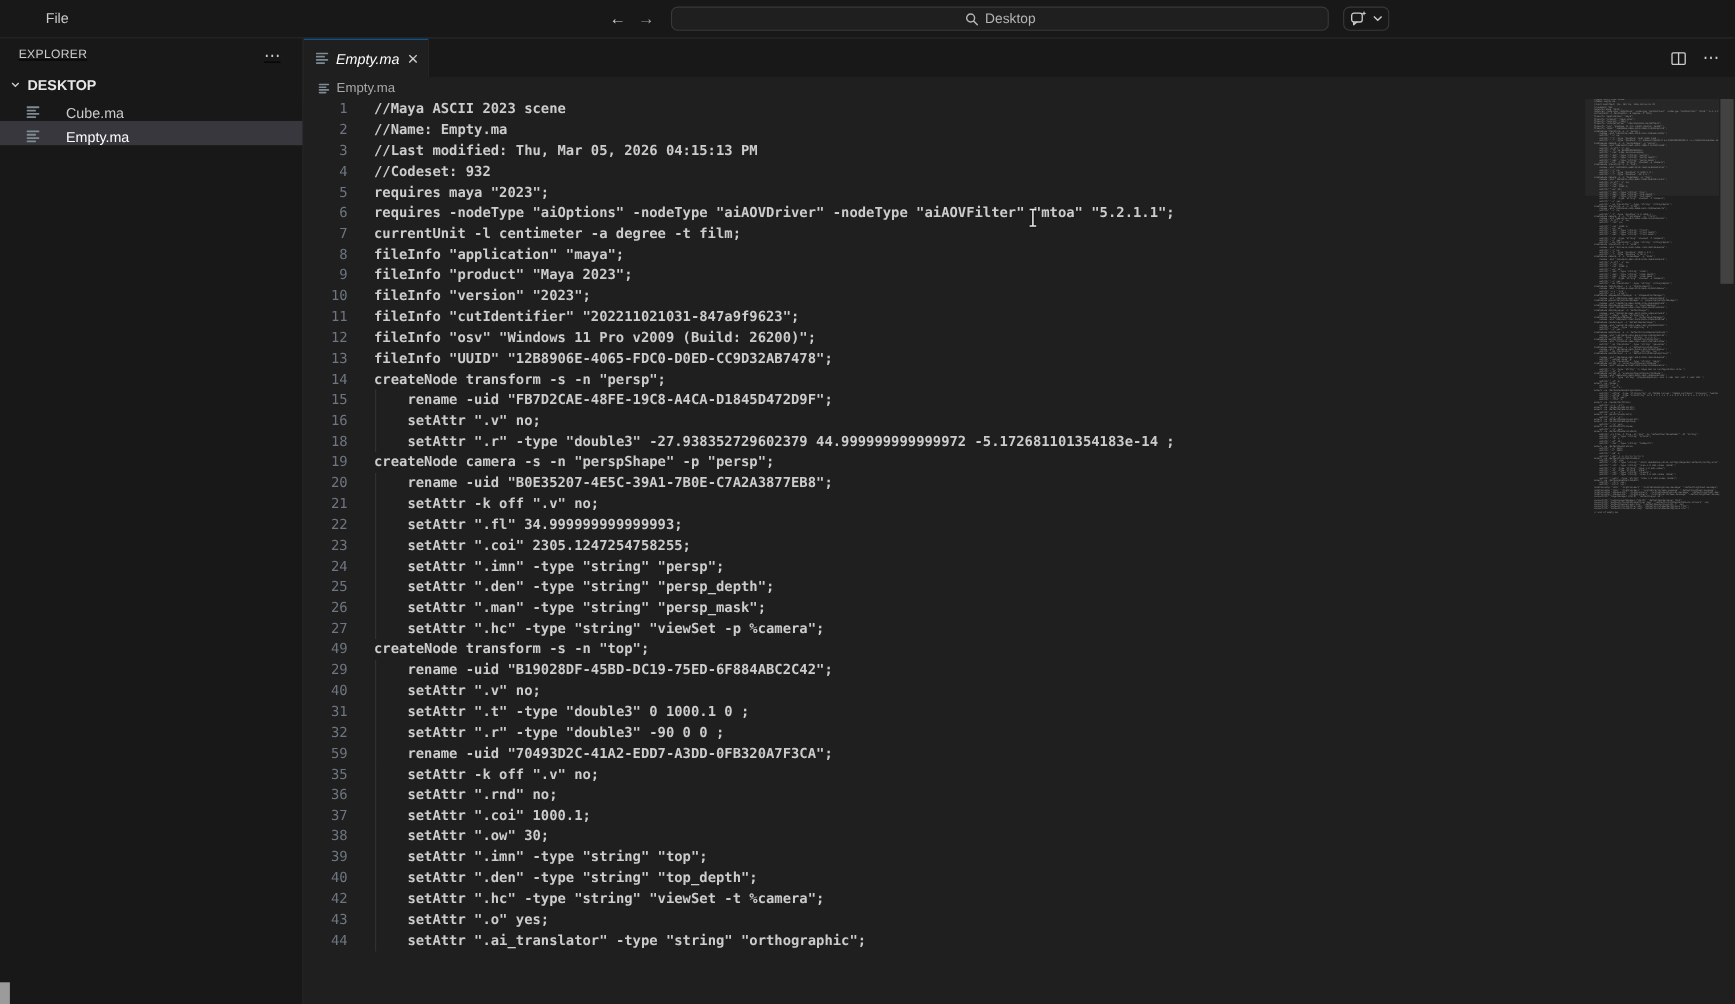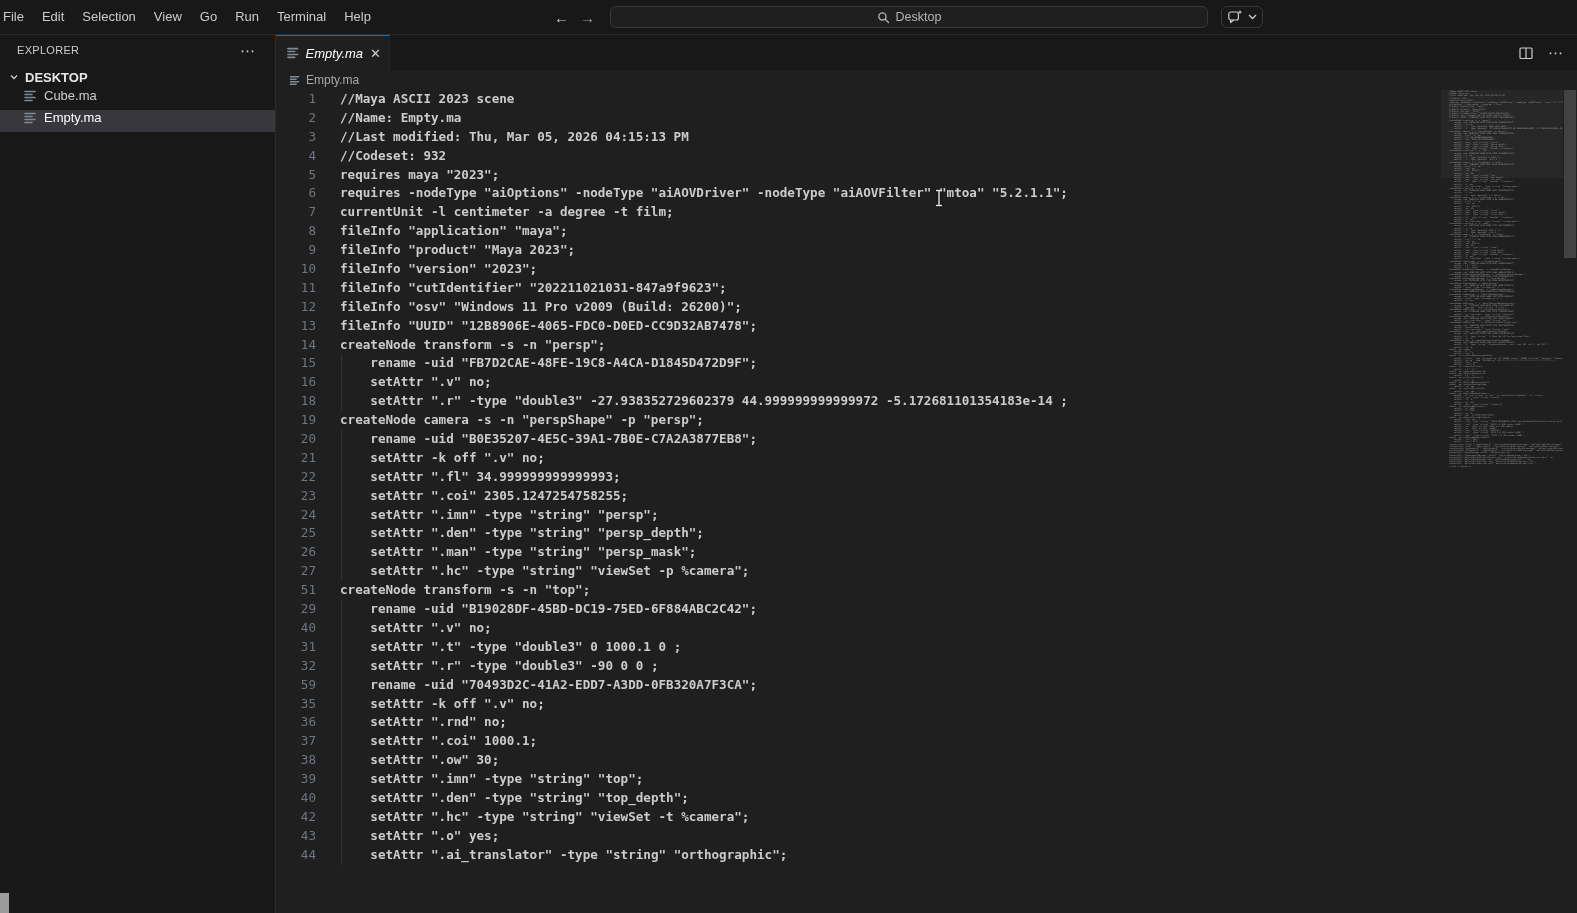--- a/index.html
+++ b/index.html
@@ -2,21 +2,21 @@
 <html><head>
 <meta charset="utf-8">
 <style>
   html,body{margin:0;padding:0;background:#1f1f1f;}
   .app{width:1577px;height:913px;overflow:hidden;position:relative;
        font-family:"Liberation Sans",sans-serif;-webkit-font-smoothing:antialiased;}
 
   
   .titlebar{height:35px;background:#181818;border-bottom:1px solid #2b2b2b;
             box-sizing:border-box;position:relative;display:flex;align-items:center;}
-  .menubar{display:flex;height:100%;align-items:flex-end;}
+  .menubar{display:flex;height:100%;align-items:flex-end;flex-direction:column;}
   .menu-item{color:#cccccc;font-size:13px;line-height:34px;padding:0 9px;cursor:default;}
   .menu-item:first-child{padding-left:3px;}
   .nav-arrows{position:absolute;left:554px;top:0;height:34px;display:flex;align-items:center;gap:11px;}
   .arrow{font-size:15px;line-height:1;}
   .arrow.back{color:#cccccc;}
   .arrow.fwd{color:#9d9d9d;}
   .command-center{position:absolute;left:610px;top:6px;width:598px;height:22px;box-sizing:border-box;
                   background:#1f1f1f;border:1px solid #383838;border-radius:6px;
                   display:flex;align-items:center;justify-content:center;gap:6px;
                   color:#b4b4b4;font-size:12.5px;}
@@ -24,27 +24,27 @@
                border:1px solid #383838;border-radius:6px;display:flex;align-items:center;
                justify-content:center;gap:5px;}
 
   
   .main{display:flex;height:878px;}
 
   
   .sidebar{width:276px;background:#181818;border-right:1px solid #2b2b2b;
            box-sizing:border-box;position:relative;flex:none;}
   .sidebar-header{height:30px;display:flex;align-items:center;justify-content:space-between;
-                  padding:0 20px 0 17px;}
+                  padding:0 20px 0 17px;text-decoration:underline;}
   .sidebar-title{color:#cccccc;font-size:11px;letter-spacing:.3px;}
   .sidebar-more{color:#cccccc;font-size:15px;line-height:1;cursor:default;}
   .folder-row{height:22px;display:flex;align-items:center;color:#e7e7e7;font-size:13px;
               font-weight:bold;padding-left:6px;gap:3px;margin-top:1px;}
-  .file-row{height:22px;display:flex;align-items:flex-start;font-size:13px;color:#cccccc;
-            padding-left:22px;gap:6px;}
+  .file-row{height:22px;display:flex;align-items:flex-end;font-size:13px;color:#cccccc;
+            padding-left:22px;gap:22px;}
   .file-row.selected{background:#37373d;color:#ffffff;}
   .grip{position:absolute;left:0;bottom:0;width:9px;height:20px;background:#9b9b9b;}
 
   
   .editor-group{flex:1;display:flex;flex-direction:column;background:#1f1f1f;min-width:0;}
   .tabbar{height:35px;background:#181818;display:flex;flex:none;}
   .tab{width:114px;box-sizing:border-box;background:#1f1f1f;border-top:1px solid #0078d4;
        border-right:1px solid #252526;display:flex;align-items:center;padding:0 6px 0 9px;gap:5px;}
   .tab-label{color:#ffffff;font-size:13px;font-style:italic;flex:1;white-space:nowrap;}
   .tab-close{color:#cccccc;font-size:13px;line-height:1;padding:1px 2px;}
@@ -209,21 +209,21 @@
             <div class="row ind"><span class="ln">18</span><span class="txt">	setAttr ".r" -type "double3" -27.938352729602379 44.999999999999972 -5.172681101354183e-14 ;</span></div>
             <div class="row"><span class="ln">19</span><span class="txt">createNode camera -s -n "perspShape" -p "persp";</span></div>
             <div class="row ind"><span class="ln">20</span><span class="txt">	rename -uid "B0E35207-4E5C-39A1-7B0E-C7A2A3877EB8";</span></div>
             <div class="row ind"><span class="ln">21</span><span class="txt">	setAttr -k off ".v" no;</span></div>
             <div class="row ind"><span class="ln">22</span><span class="txt">	setAttr ".fl" 34.999999999999993;</span></div>
             <div class="row ind"><span class="ln">23</span><span class="txt">	setAttr ".coi" 2305.1247254758255;</span></div>
             <div class="row ind"><span class="ln">24</span><span class="txt">	setAttr ".imn" -type "string" "persp";</span></div>
             <div class="row ind"><span class="ln">25</span><span class="txt">	setAttr ".den" -type "string" "persp_depth";</span></div>
             <div class="row ind"><span class="ln">26</span><span class="txt">	setAttr ".man" -type "string" "persp_mask";</span></div>
             <div class="row ind"><span class="ln">27</span><span class="txt">	setAttr ".hc" -type "string" "viewSet -p %camera";</span></div>
-            <div class="row"><span class="ln">51</span><span class="txt">createNode transform -s -n "top";</span></div>
+            <div class="row"><span class="ln">49</span><span class="txt">createNode transform -s -n "top";</span></div>
             <div class="row ind"><span class="ln">29</span><span class="txt">	rename -uid "B19028DF-45BD-DC19-75ED-6F884ABC2C42";</span></div>
             <div class="row ind"><span class="ln">40</span><span class="txt">	setAttr ".v" no;</span></div>
             <div class="row ind"><span class="ln">31</span><span class="txt">	setAttr ".t" -type "double3" 0 1000.1 0 ;</span></div>
             <div class="row ind"><span class="ln">32</span><span class="txt">	setAttr ".r" -type "double3" -90 0 0 ;</span></div>
             <div class="row ind"><span class="ln">59</span><span class="txt">	rename -uid "70493D2C-41A2-EDD7-A3DD-0FB320A7F3CA";</span></div>
             <div class="row ind"><span class="ln">35</span><span class="txt">	setAttr -k off ".v" no;</span></div>
             <div class="row ind"><span class="ln">36</span><span class="txt">	setAttr ".rnd" no;</span></div>
             <div class="row ind"><span class="ln">37</span><span class="txt">	setAttr ".coi" 1000.1;</span></div>
             <div class="row ind"><span class="ln">38</span><span class="txt">	setAttr ".ow" 30;</span></div>
             <div class="row ind"><span class="ln">39</span><span class="txt">	setAttr ".imn" -type "string" "top";</span></div>

